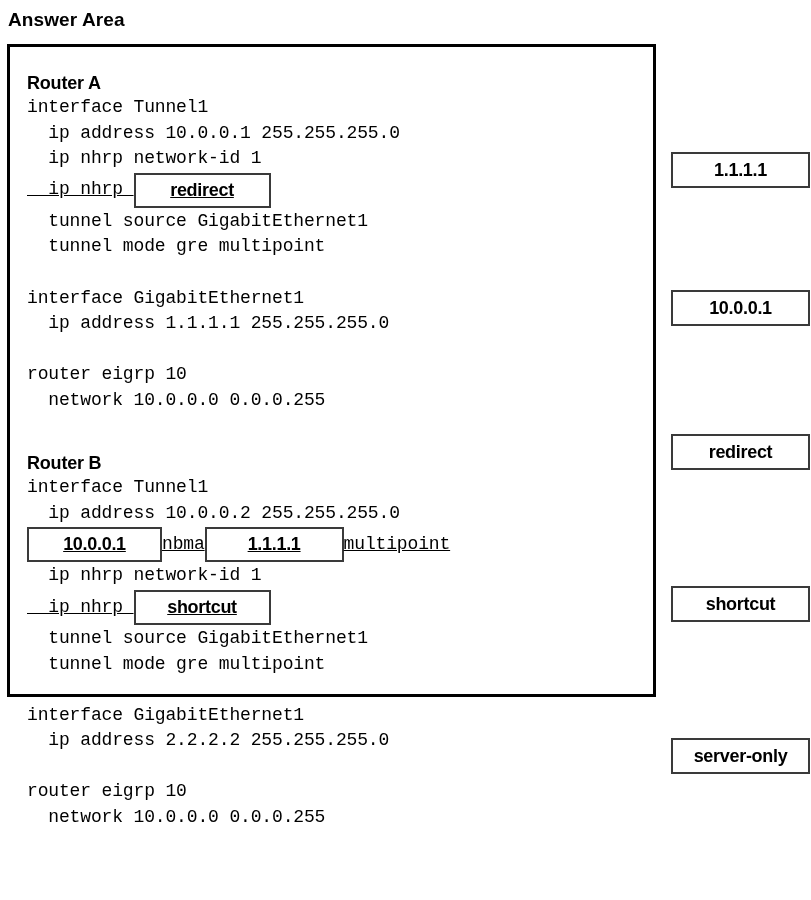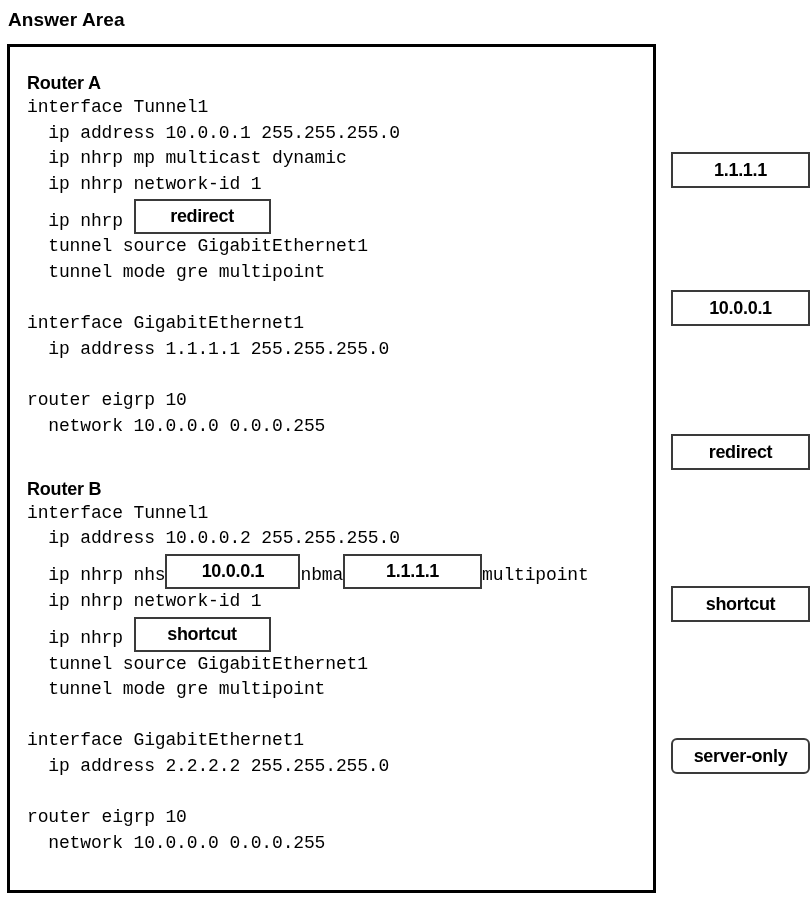--- a/index.html
+++ b/index.html
@@ -27,21 +27,21 @@
     line-height: 24px;
     white-space: nowrap;
   }
 
   
   #config-panel {
     position: absolute;
     left: 7px;
     top: 44px;
     width: 649px;
-    height: 849px;
+    height: 653px;
     box-sizing: border-box;
     border: 3px solid #000000;
     background: #ffffff;
   }
   #config-inner {
     position: absolute;
     left: 17px;
     top: 24px;
     right: 2px;
     bottom: 0;
@@ -60,22 +60,23 @@
   
   .cfg {
     font-family: "Liberation Mono", "DejaVu Sans Mono", monospace;
     font-size: 18px;
     line-height: 25.6px;
     white-space: pre;
     letter-spacing: -0.15px;
   }
   .cfg-row {
     display: flex;
-    align-items: flex-end;
+    align-items: center;
     height: 25.6px;
+    text-decoration: underline;
   }
   .cfg-row.tall {
     height: 37px;
   }
   .spacer-line {
     height: 25.6px;
   }
   .spacer-half {
     height: 12px;
   }
@@ -114,35 +115,34 @@
     letter-spacing: -0.3px;
     white-space: nowrap;
     left: 671px;
     width: 139px;
     height: 36px;
   }
   #option-1 { top: 152px; }
   #option-2 { top: 290px; }
   #option-3 { top: 434px; }
   #option-4 { top: 586px; }
-  #option-5 { top: 738px; border-radius: 6px; }
+  #option-5 { top: 738px; }
 </style>
 </head>
 <body>
 
 <div id="answer-area-title">Answer Area</div>
 
 <div id="config-panel">
   <div id="config-inner">
 
     <div class="router-label">Router A</div>
 
     <div class="cfg">interface Tunnel1</div>
     <div class="cfg">  ip address 10.0.0.1 255.255.255.0</div>
-    <div class="cfg">  ip nhrp mp multicast dynamic</div>
     <div class="cfg">  ip nhrp network-id 1</div>
 
     <div class="cfg-row tall">
       <span class="cfg">  ip nhrp </span>
       <span class="drop-box w-wide">redirect</span>
     </div>
 
     <div class="cfg">  tunnel source GigabitEthernet1</div>
     <div class="cfg">  tunnel mode gre multipoint</div>
 
@@ -158,21 +158,20 @@
 
     <div class="spacer-line"></div>
     <div class="spacer-half"></div>
 
     <div class="router-label">Router B</div>
 
     <div class="cfg">interface Tunnel1</div>
     <div class="cfg">  ip address 10.0.0.2 255.255.255.0</div>
 
     <div class="cfg-row tall">
-      <span class="cfg">  ip nhrp nhs</span>
       <span class="drop-box w-nhs">10.0.0.1</span>
       <span class="cfg">nbma</span>
       <span class="drop-box w-nbma">1.1.1.1</span>
       <span class="cfg">multipoint</span>
     </div>
 
     <div class="cfg">  ip nhrp network-id 1</div>
 
     <div class="cfg-row tall">
       <span class="cfg">  ip nhrp </span>

